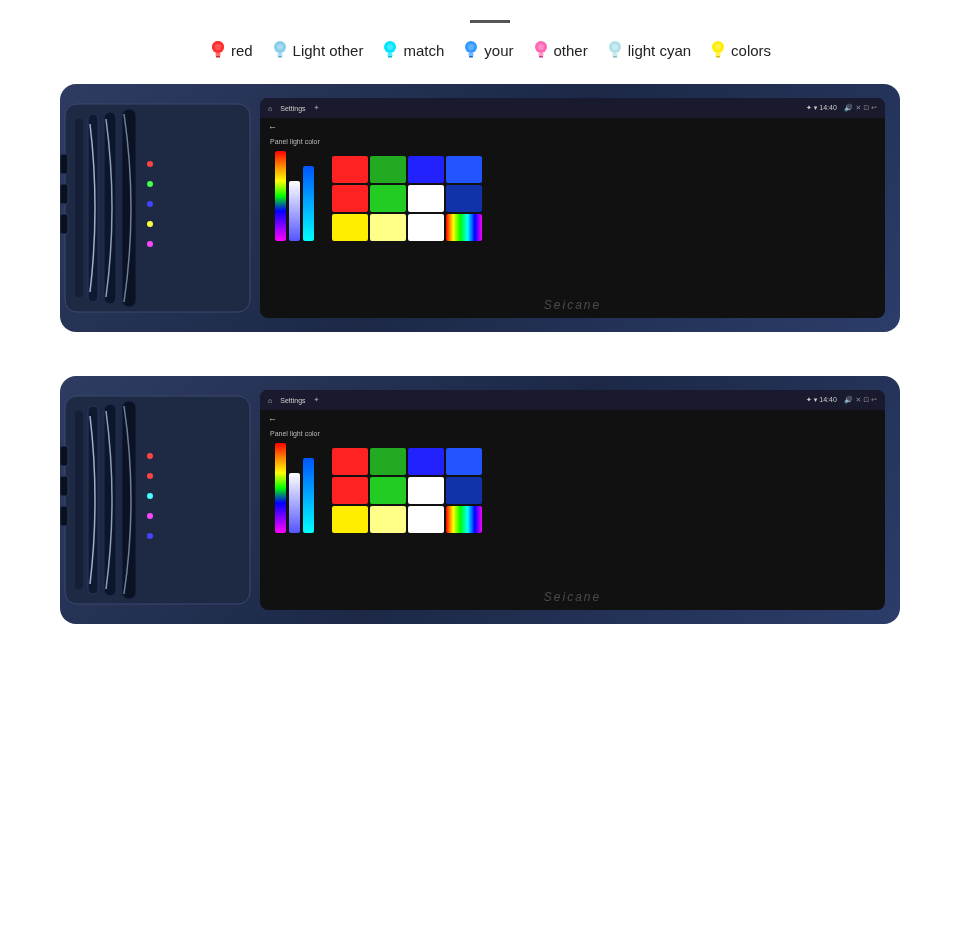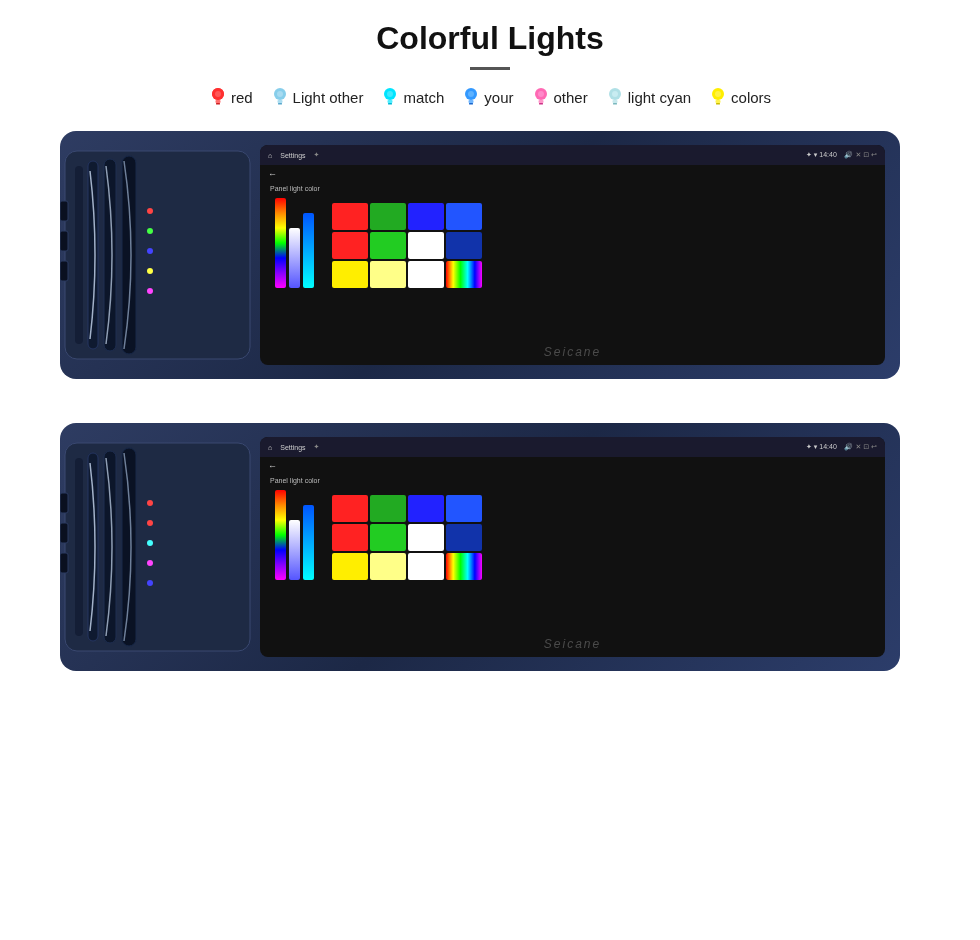--- a/index.html
+++ b/index.html
@@ -100,21 +100,20 @@
       position: relative;
       width: 860px;
       height: 270px;
     }
   </style>
 </head>
 <body>
 
 <div class="page-container">
 
-  <h1 class="title">Colorful Lights</h1>
 
   <div class="divider"></div>
 
 
   <div class="color-labels">
 
     <div class="color-label">
       <span class="bulb-icon">
         <svg class="bulb-svg" viewBox="0 0 18 22" xmlns="http://www.w3.org/2000/svg">
           <circle cx="9" cy="8" r="6" fill="#ff3030" opacity="0.9"></circle>

